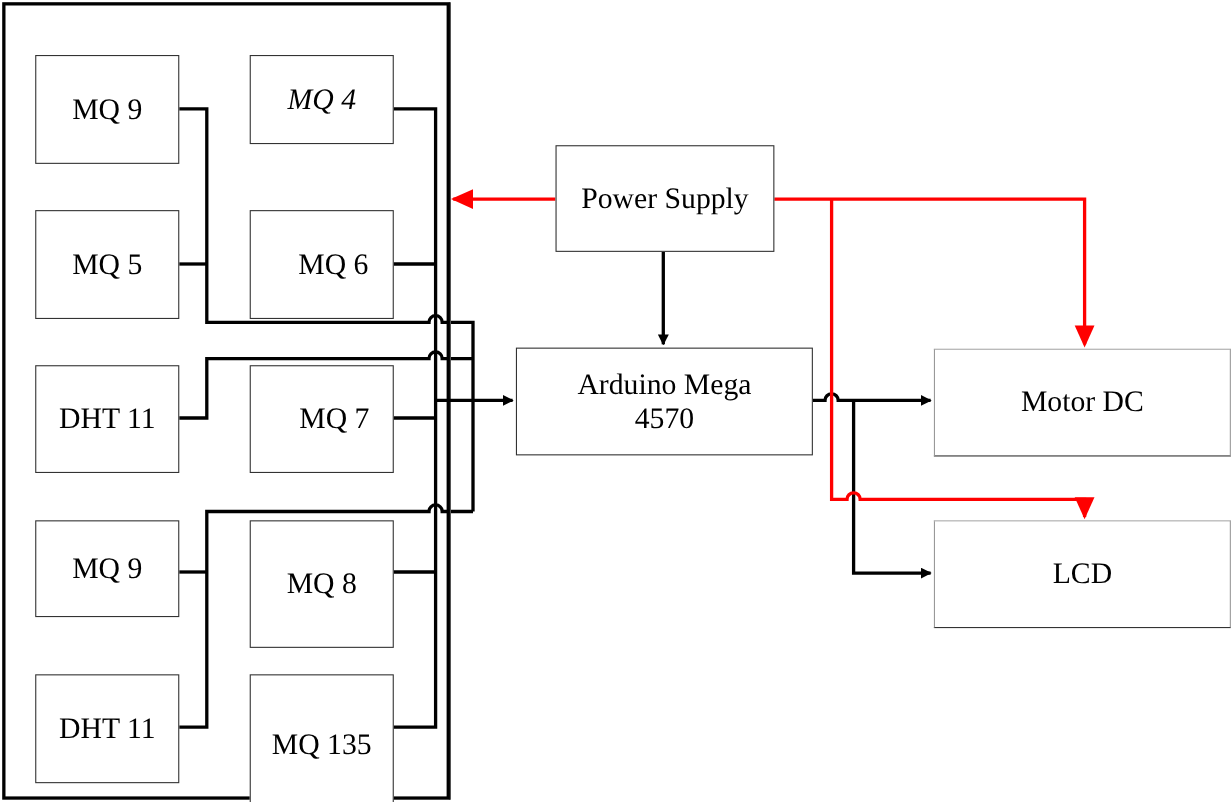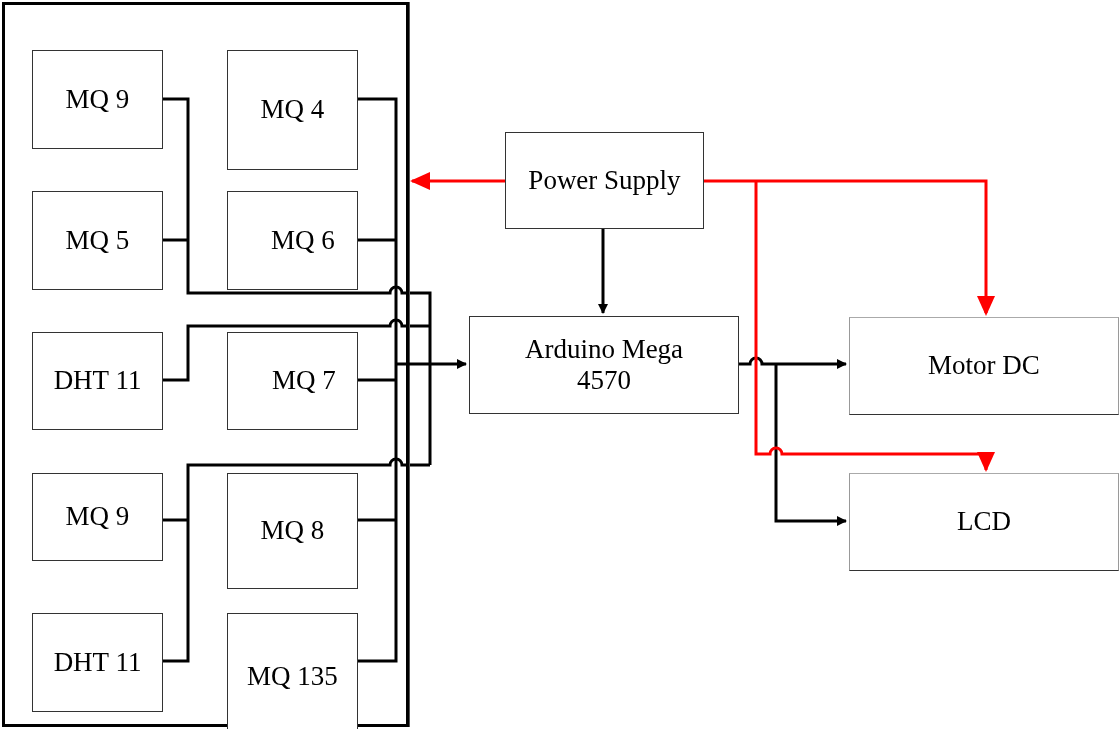--- a/index.html
+++ b/index.html
@@ -76,21 +76,21 @@
 <div class="node sensor" style="left:32px;top:332px;width:131px;height:98px;">
     <span>DHT 11</span>
   </div>
 <div class="node sensor" style="left:32px;top:473px;width:131px;height:88px;">
     <span>MQ 9</span>
   </div>
 <div class="node sensor" style="left:32px;top:613px;width:131px;height:99px;">
     <span>DHT 11</span>
   </div>
 
-<div class="node sensor" style="left:227px;top:50px;width:131px;height:120px;">
+<div class="node sensor" style="left:227px;top:50px;width:131px;height:81px;font-style:italic;">
     <span>MQ 4</span>
   </div>
 <div class="node sensor" style="left:227px;top:191px;width:131px;height:99px;padding-left:21px;">
     <span>MQ 6</span>
   </div>
 <div class="node sensor" style="left:227px;top:332px;width:131px;height:98px;padding-left:23px;">
     <span>MQ 7</span>
   </div>
 <div class="node sensor" style="left:227px;top:473px;width:131px;height:116px;">
     <span>MQ 8</span>

